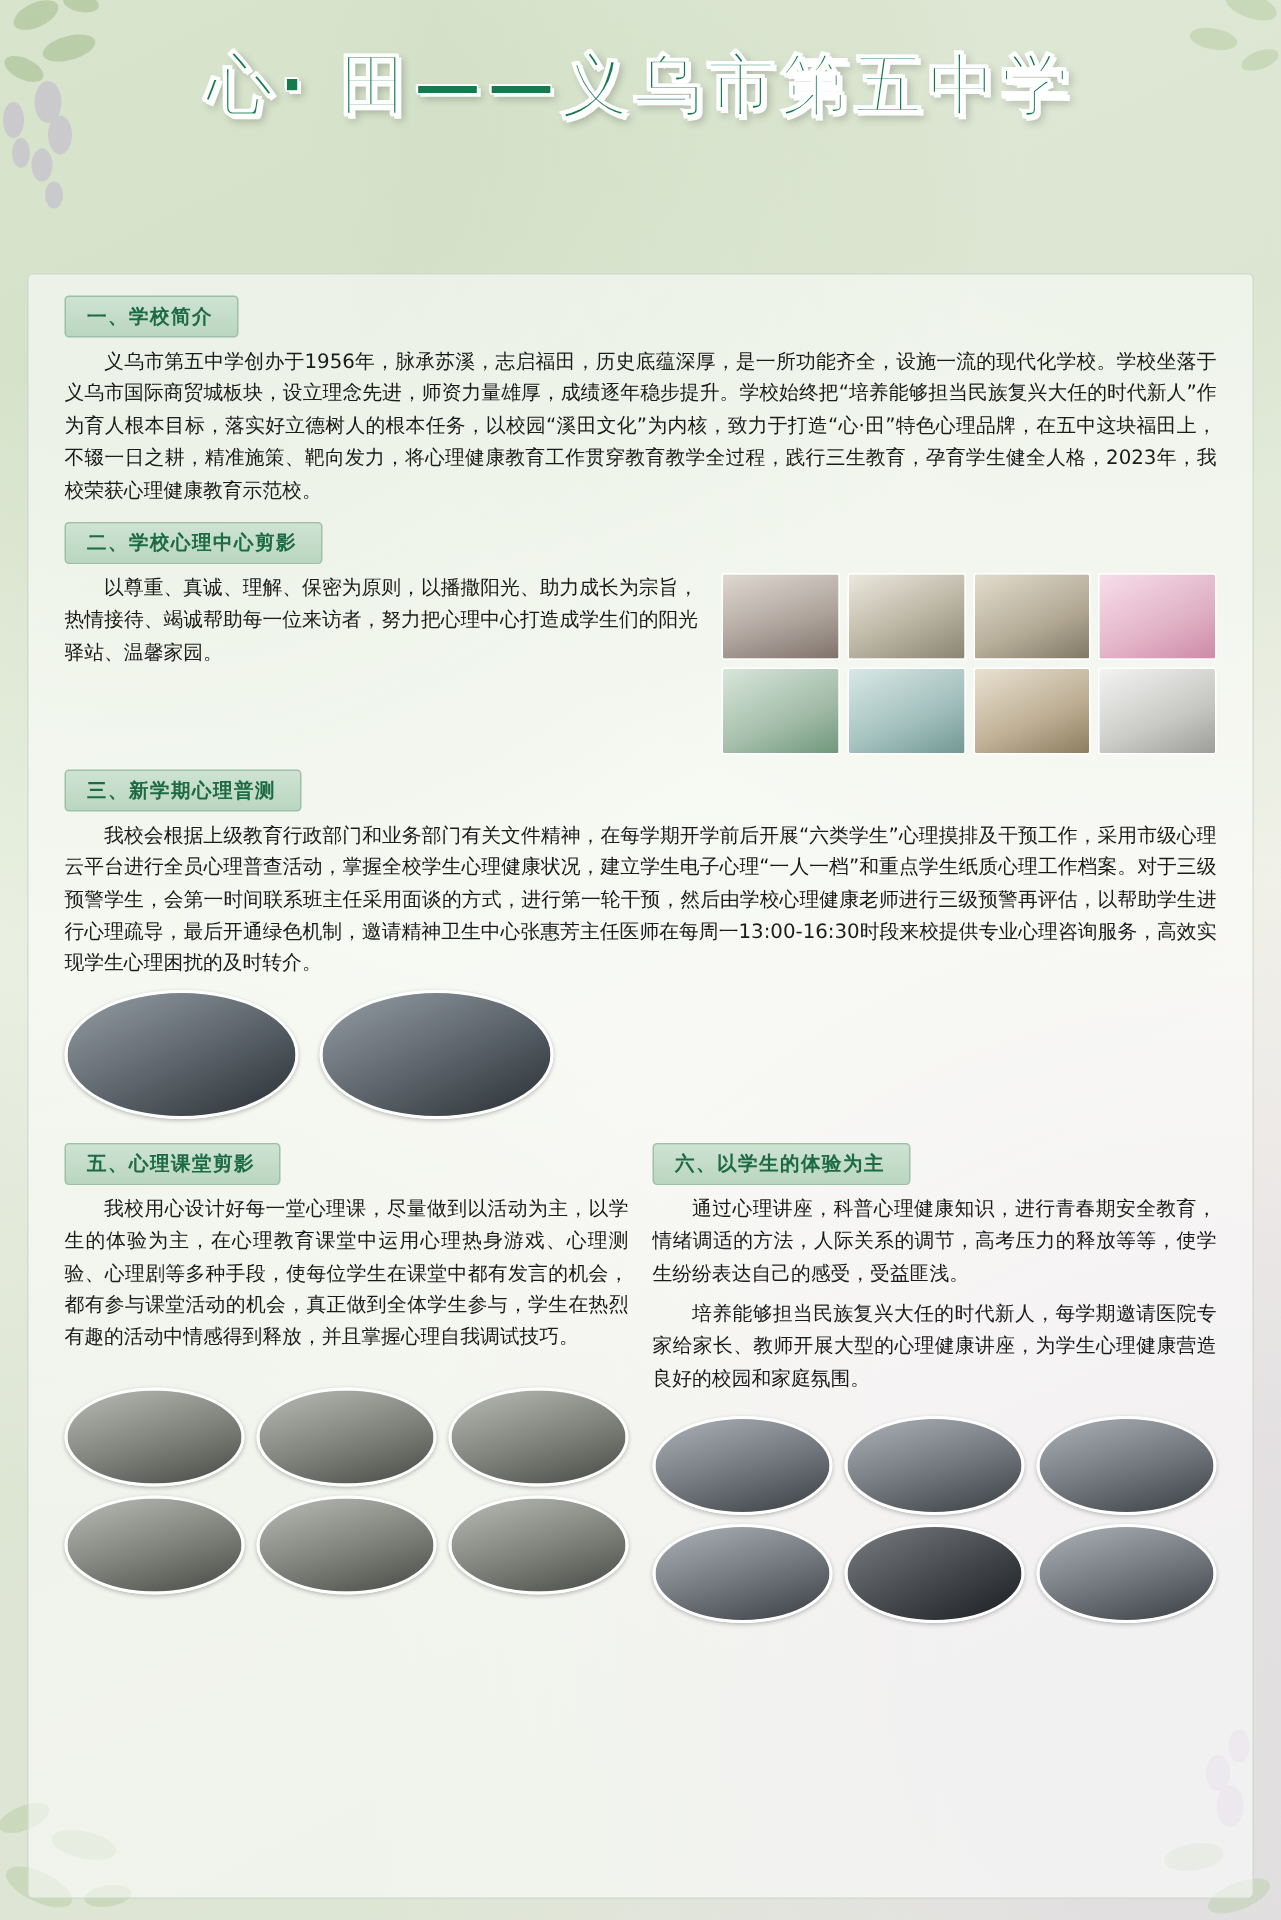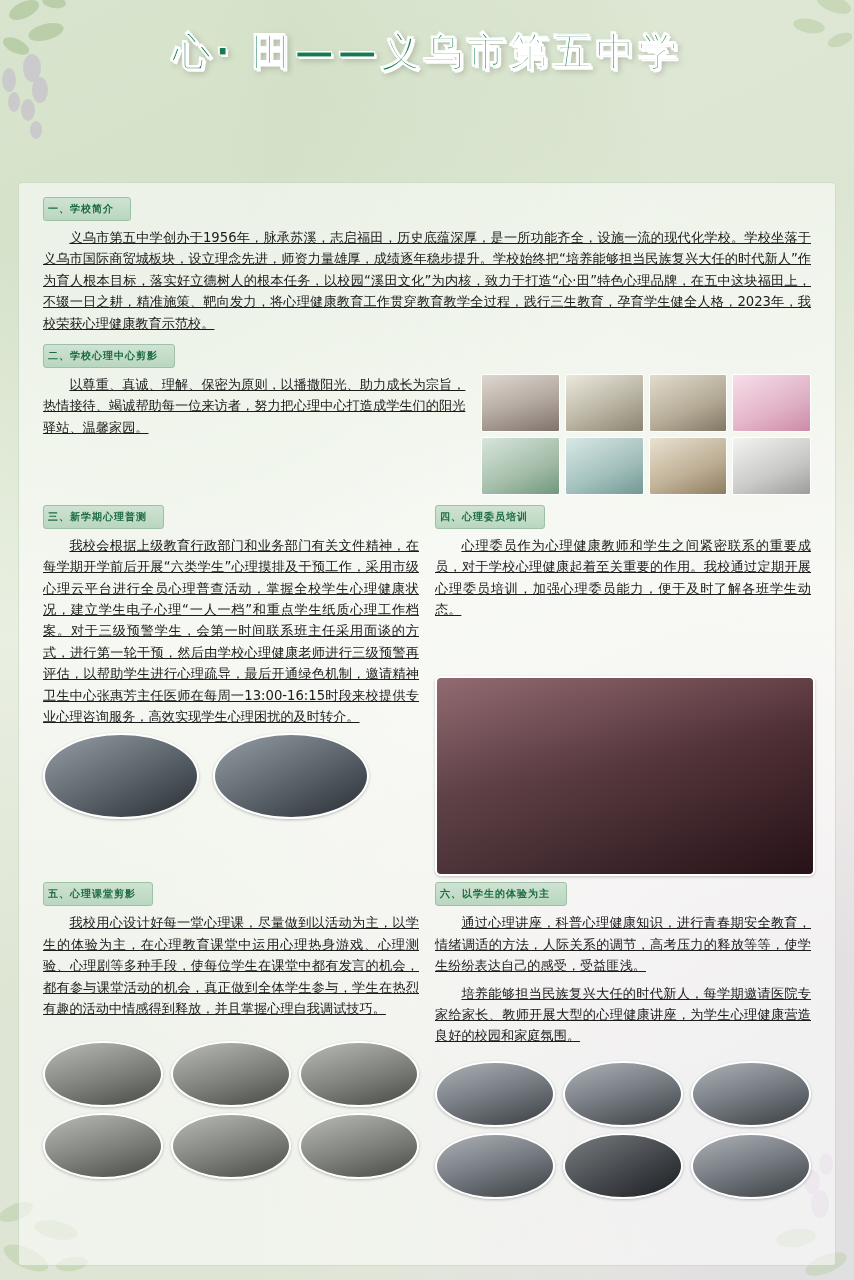--- a/index.html
+++ b/index.html
@@ -27,21 +27,21 @@
   .lc-br{bottom:-10px;right:-12px;width:190px;height:230px;transform:scale(-1,-1);}
 
   .title-wrap{
     position:relative;
     text-align:center;
     padding:24px 0 10px 0;
   }
   .title-line{
     font-family:"DejaVu Sans","Liberation Sans",sans-serif;
     font-weight:bold;
-    font-size:39px;
+    font-size:45px;
     letter-spacing:4px;
     color:#157a4e;
     line-height:1.45;
     text-shadow:
       2px 2px 0 #ffffff,
       -1px -1px 0 #ffffff,
       3px 3px 6px rgba(0,0,0,.25);
     -webkit-text-stroke:1px #ffffff;
   }
   .body-card{
@@ -53,34 +53,33 @@
     padding:14px 24px 10px 24px;
     box-sizing:border-box;
     overflow:hidden;
   }
   .sec-head{
     display:inline-block;
     background:linear-gradient(180deg,#cfe3d2 0%,#b9d6c0 100%);
     border:1px solid #9dc0a6;
     border-radius:3px;
     color:#1d6b45;
-    font-size:10px;
+    font-size:13px;
     font-weight:bold;
-    padding:4px 16px 4px 4px;
+    padding:4px 16px 4px 14px;
     letter-spacing:1px;
     margin-bottom:6px;
   }
   p.para{
     margin:0 0 6px 0;
     font-size:13.2px;
     line-height:1.62;
     color:#1b1b1b;
     text-align:justify;
     text-indent:2em;
-    text-decoration:underline;
   }
   .sec{margin-bottom:10px;}
   .row{display:flex;gap:16px;justify-content:space-between;}
   .col{flex:1;min-width:0;}
 
   
   .ph{background:#9aa59b;overflow:hidden;position:relative;}
   .ph::after{
     content:"";position:absolute;inset:0;
     background:linear-gradient(140deg,rgba(255,255,255,.18),rgba(0,0,0,.10));
@@ -196,36 +195,29 @@
             <div class="ph p-wood"></div>
             <div class="ph p-white"></div>
           </div>
         </div>
       </div>
     </div>
 
     <div class="row">
       <div class="col">
         <div class="sec-head">三、新学期心理普测</div>
-        <p class="para">我校会根据上级教育行政部门和业务部门有关文件精神，在每学期开学前后开展“六类学生”心理摸排及干预工作，采用市级心理云平台进行全员心理普查活动，掌握全校学生心理健康状况，建立学生电子心理“一人一档”和重点学生纸质心理工作档案。对于三级预警学生，会第一时间联系班主任采用面谈的方式，进行第一轮干预，然后由学校心理健康老师进行三级预警再评估，以帮助学生进行心理疏导，最后开通绿色机制，邀请精神卫生中心张惠芳主任医师在每周一13:00-16:15时段来校提供专业心理咨询服务，高效实现学生心理困扰的及时转介。</p>
+        <p class="para">我校会根据上级教育行政部门和业务部门有关文件精神，在每学期开学前后开展“六类学生”心理摸排及干预工作，采用市级心理云平台进行全员心理普查活动，掌握全校学生心理健康状况，建立学生电子心理“一人一档”和重点学生纸质心理工作档案。对于三级预警学生，会第一时间联系班主任采用面谈的方式，进行第一轮干预，然后由学校心理健康老师进行三级预警再评估，以帮助学生进行心理疏导，最后开通绿色机制，邀请精神卫生中心张惠芳主任医师在每周一13:00-16:30时段来校提供专业心理咨询服务，高效实现学生心理困扰的及时转介。</p>
         <div class="sec3-photos">
           <div class="ph ellipse p-lab"></div>
           <div class="ph ellipse p-lab"></div>
         </div>
       </div>
-      <div class="col">
-        <div class="sec-head">四、心理委员培训</div>
-        <p class="para">心理委员作为心理健康教师和学生之间紧密联系的重要成员，对于学校心理健康起着至关重要的作用。我校通过定期开展心理委员培训，加强心理委员能力，便于及时了解各班学生动态。</p>
-        <div style="margin-top:56px;">
-          <div class="ph rect sec4-photo p-hall"></div>
-        </div>
-      </div>
-    </div>
-
-    <div class="row" style="margin-top:6px;">
+    </div>
+
+    <div class="row" style="margin-top:16px;">
       <div class="col">
         <div class="sec-head">五、心理课堂剪影</div>
         <p class="para">我校用心设计好每一堂心理课，尽量做到以活动为主，以学生的体验为主，在心理教育课堂中运用心理热身游戏、心理测验、心理剧等多种手段，使每位学生在课堂中都有发言的机会，都有参与课堂活动的机会，真正做到全体学生参与，学生在热烈有趣的活动中情感得到释放，并且掌握心理自我调试技巧。</p>
         <div class="ell-row" style="margin-top:22px;">
           <div class="ph ellipse p-class"></div>
           <div class="ph ellipse p-class"></div>
           <div class="ph ellipse p-class"></div>
         </div>
         <div class="ell-row">
           <div class="ph ellipse p-class"></div>

